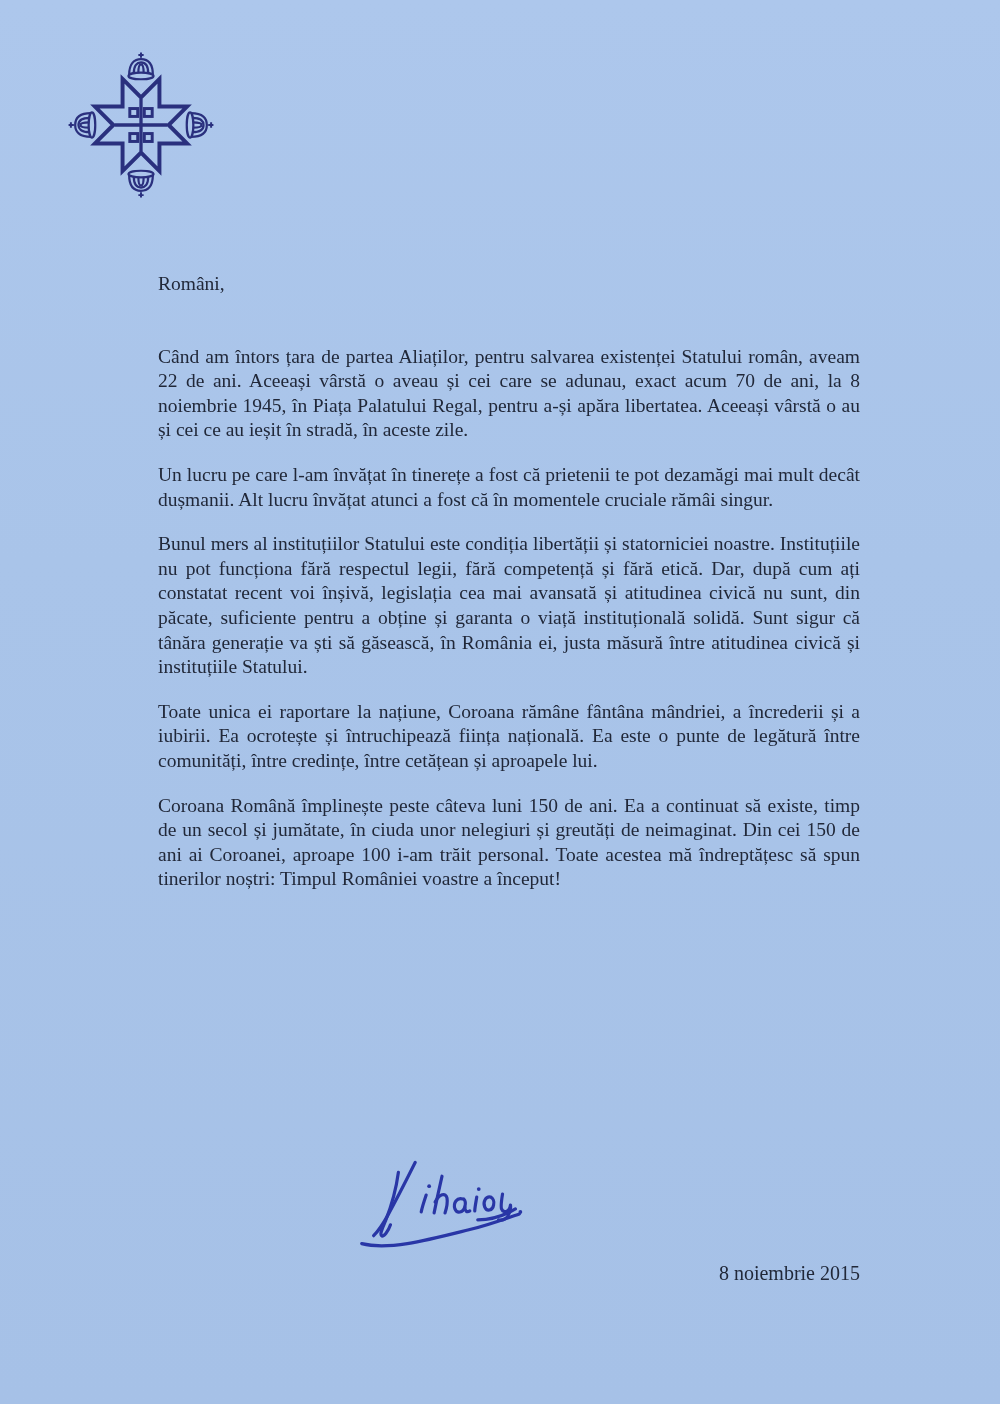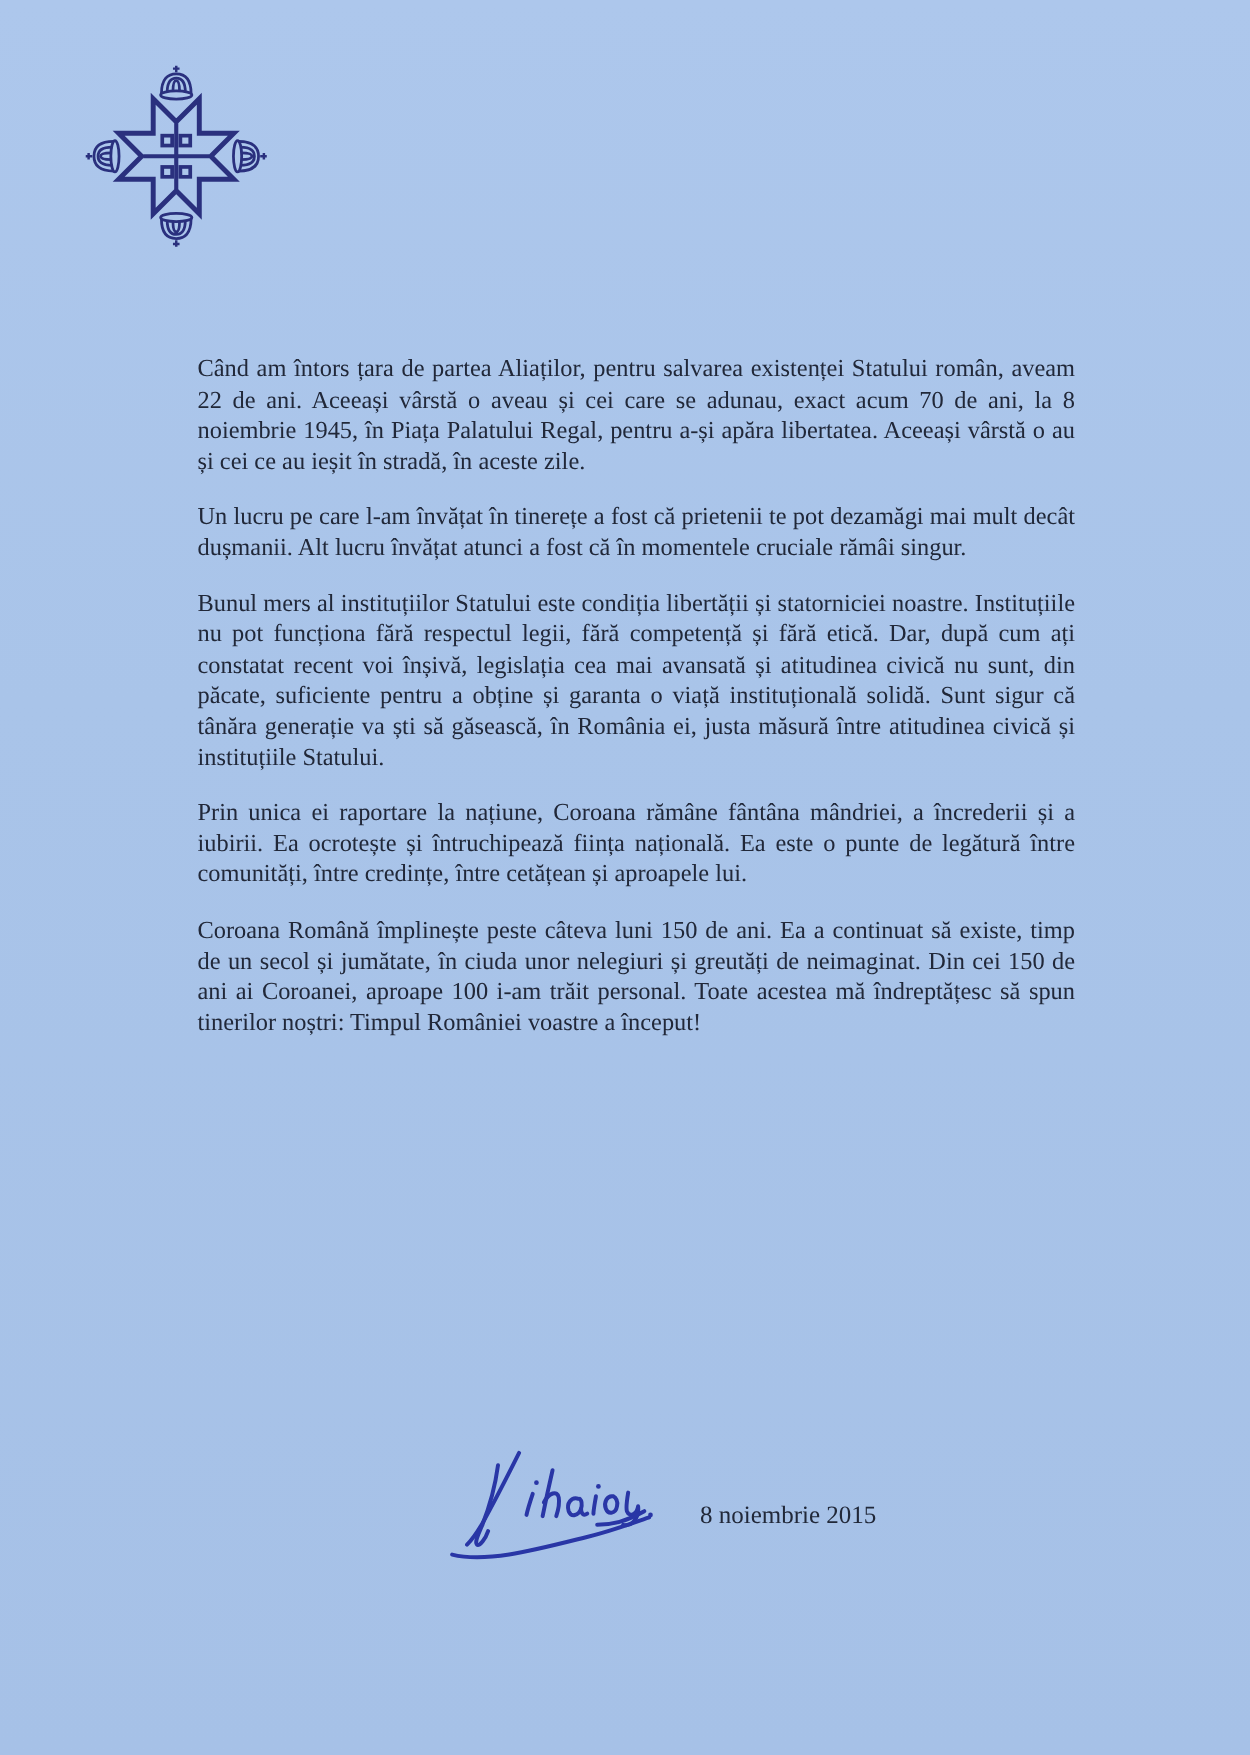--- a/index.html
+++ b/index.html
@@ -35,22 +35,22 @@
     text-align:justify;
     margin-bottom:20px;
     margin-top:12px;
   }
   .signature{
     position:absolute;left:328px;top:1146px;width:238px;height:112px;
     color:var(--sig);
   }
   .signature svg{width:100%;height:100%;}
   .date-line{
-    position:absolute;left:560px;top:1200px;width:300px;
-    text-align:left;color:var(--ink);
+    position:absolute;left:560px;top:1261px;width:300px;
+    text-align:right;color:var(--ink);
     font-size:20px;line-height:24px;
   }
 </style>
 </head>
 <body>
 
 <div class="page">
 
   <div class="emblem">
     <svg viewBox="-10 -10 240 240" fill="none" stroke="currentColor">
@@ -77,24 +77,25 @@
       <rect x="115" y="123" width="12" height="12" stroke-width="4.5"></rect>
 
       <use href="#crown"></use>
       <use href="#crown" transform="rotate(90 110 110)"></use>
       <use href="#crown" transform="rotate(180 110 110)"></use>
       <use href="#crown" transform="rotate(270 110 110)"></use>
     </svg>
   </div>
 
   <div class="letter-body">
+    <p class="salutation">Români,</p>
     <p class="para">Când am întors țara de partea Aliaților, pentru salvarea existenței Statului român, aveam 22 de ani. Aceeași vârstă o aveau și cei care se adunau, exact acum 70 de ani, la 8 noiembrie 1945, în Piața Palatului Regal, pentru a-și apăra libertatea. Aceeași vârstă o au și cei ce au ieșit în stradă, în aceste zile.</p>
     <p class="para">Un lucru pe care l-am învățat în tinerețe a fost că prietenii te pot dezamăgi mai mult decât dușmanii. Alt lucru învățat atunci a fost că în momentele cruciale rămâi singur.</p>
     <p class="para">Bunul mers al instituțiilor Statului este condiția libertății și statorniciei noastre. Instituțiile nu pot funcționa fără respectul legii, fără competență și fără etică. Dar, după cum ați constatat recent voi înșivă, legislația cea mai avansată și atitudinea civică nu sunt, din păcate, suficiente pentru a obține și garanta o viață instituțională solidă. Sunt sigur că tânăra generație va ști să găsească, în România ei, justa măsură între atitudinea civică și instituțiile Statului.</p>
-    <p class="para">Prin unica ei raportare la națiune, Coroana rămâne fântâna mândriei, a încrederii și a iubirii. Ea ocrotește și întruchipează ființa națională. Ea este o punte de legătură între comunități, între credințe, între cetățean și aproapele lui.</p>
+    <p class="para">Toate unica ei raportare la națiune, Coroana rămâne fântâna mândriei, a încrederii și a iubirii. Ea ocrotește și întruchipează ființa națională. Ea este o punte de legătură între comunități, între credințe, între cetățean și aproapele lui.</p>
     <p class="para">Coroana Română împlinește peste câteva luni 150 de ani. Ea a continuat să existe, timp de un secol și jumătate, în ciuda unor nelegiuri și greutăți de neimaginat. Din cei 150 de ani ai Coroanei, aproape 100 i-am trăit personal. Toate acestea mă îndreptățesc să spun tinerilor noștri: Timpul României voastre a început!</p>
   </div>
 
   <div class="signature">
     <svg viewBox="0 0 240 112" fill="none" stroke="currentColor" stroke-width="3.2" stroke-linecap="round" stroke-linejoin="round">
 
       <path d="M88,16 C81,30 70,52 60,70 C55,79 49,87 46,90"></path>
       <path d="M71,26 C69,41 64,60 58,75 C55,82 52,88 54,90 C56,92 61,85 63,79"></path>
 
       <path d="M34,98 C62,105 102,94 142,84 C163,79 178,73 193,68"></path>

